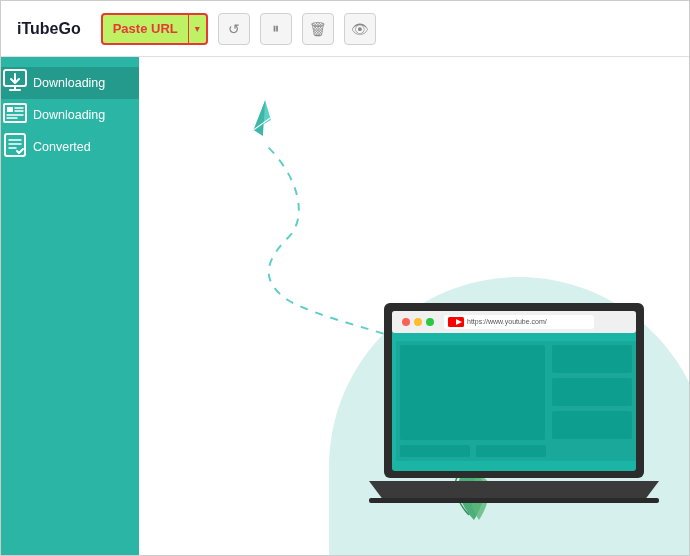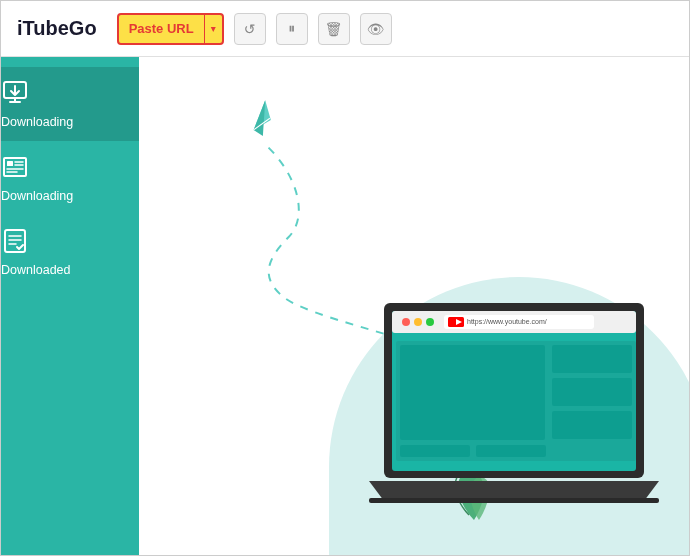--- a/index.html
+++ b/index.html
@@ -16,32 +16,32 @@
     .header {
       display: flex;
       align-items: center;
       height: 56px;
       background: #fff;
       border-bottom: 1px solid #e0e0e0;
       padding: 0 16px;
       gap: 10px;
     }
     .logo {
-      font-size: 20px;
+      font-size: 16px;
       font-weight: bold;
       color: #1a1a2e;
       margin-right: 10px;
       white-space: nowrap;
     }
     .paste-url-btn {
       display: flex;
       align-items: center;
       border: 2px solid #e53935;
       border-radius: 4px;
-      background: #fde047;
+      background: #bef264;
       cursor: pointer;
       height: 32px;
       justify-content: space-between;
     }
     .paste-url-btn .paste-label {
       padding: 0 10px;
       font-size: 13px;
       font-weight: 600;
       color: #e53935;
       line-height: 28px;
@@ -80,23 +80,23 @@
       display: flex;
       flex-direction: column;
       align-items: center;
       padding: 10px 0;
       gap: 0;
       flex-shrink: 0;
     }
     .sidebar-item {
       width: 100%;
       display: flex;
-      flex-direction: column;
-      align-items: flex-start;
-      padding: 12px 0;
+      flex-direction: row;
+      align-items: center;
+      padding: 0 0;
       cursor: pointer;
       color: #fff;
       font-size: 13px;
       gap: 4px;
     }
     .sidebar-item.active { background: rgba(0,0,0,0.15); }
     .sidebar-icon {
       font-size: 26px;
       line-height: 1;
     }
@@ -174,21 +174,21 @@
     <div class="sidebar-item">
       <span class="sidebar-icon">
         <svg width="28" height="28" viewBox="0 0 28 28" fill="none">
           <rect x="4" y="3" width="20" height="22" rx="2" stroke="white" stroke-width="2" fill="none"></rect>
           <line x1="8" y1="9" x2="20" y2="9" stroke="white" stroke-width="1.5" stroke-linecap="round"></line>
           <line x1="8" y1="13" x2="20" y2="13" stroke="white" stroke-width="1.5" stroke-linecap="round"></line>
           <line x1="8" y1="17" x2="15" y2="17" stroke="white" stroke-width="1.5" stroke-linecap="round"></line>
           <polyline points="16,20 18,22 22,18" stroke="white" stroke-width="2" fill="none" stroke-linecap="round" stroke-linejoin="round"></polyline>
         </svg>
       </span>
-      <span class="sidebar-label">Downloaded</span>
+      <span class="sidebar-label">Converted</span>
     </div>
 
   </div>
 
   <div class="content">
 
     <div style="position:absolute;right:-20px;bottom:-20px;width:380px;height:300px;background:#d6f0ee;border-radius:200px 200px 0 0;z-index:0;"></div>
 
     <div style="position:absolute;right:210px;bottom:210px;width:12px;height:12px;background:#f5c842;border-radius:50%;z-index:1;"></div>
     <div style="position:absolute;right:195px;bottom:195px;width:8px;height:8px;background:#f5c842;border-radius:50%;z-index:1;"></div>

